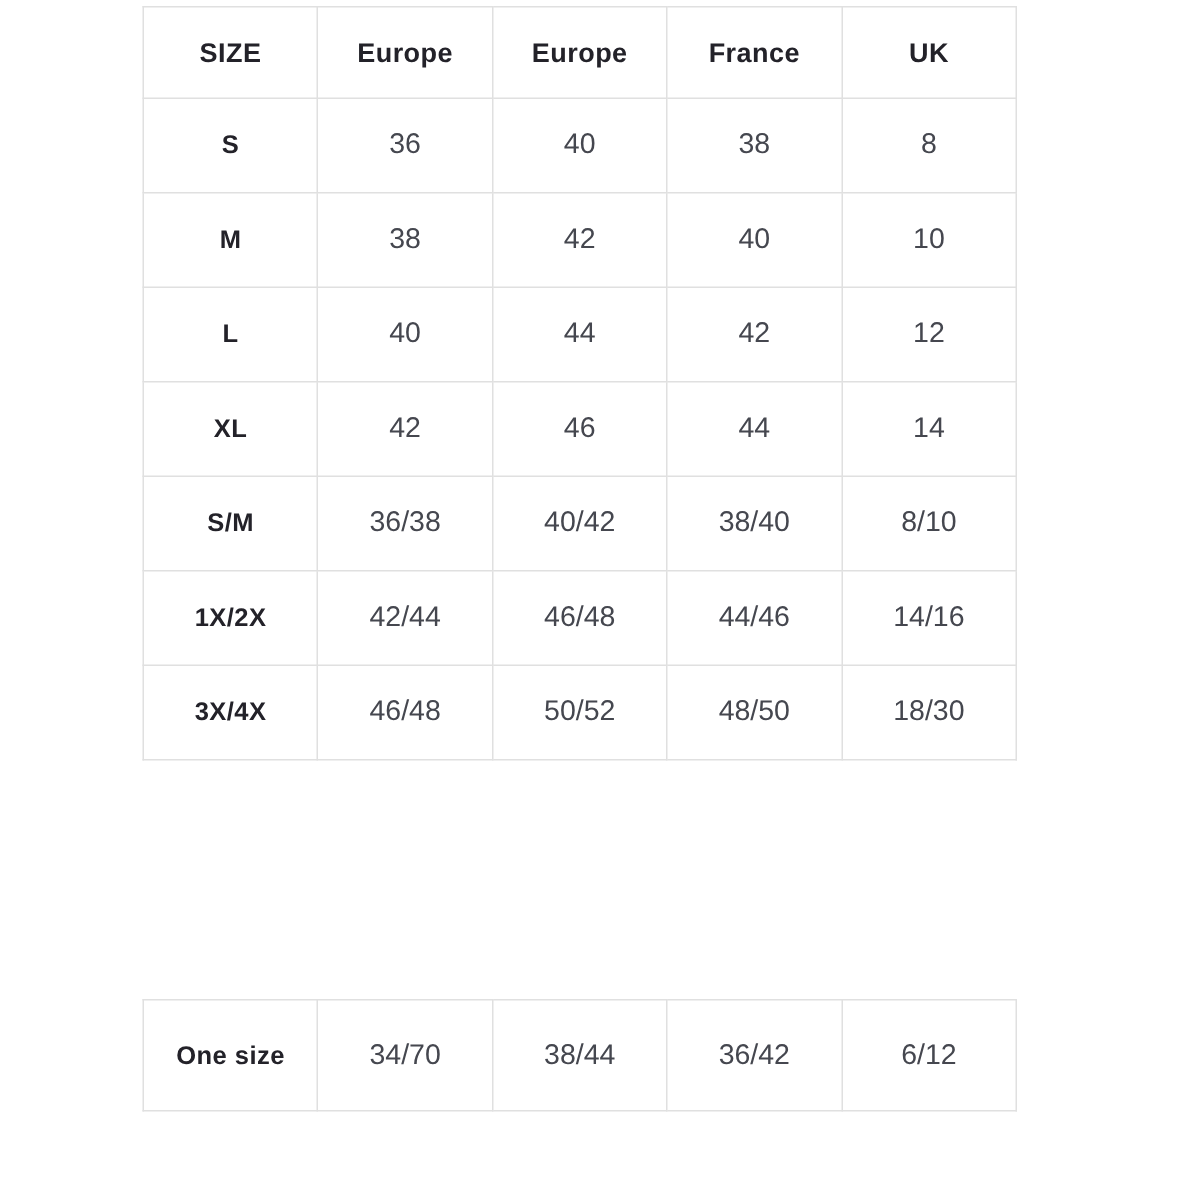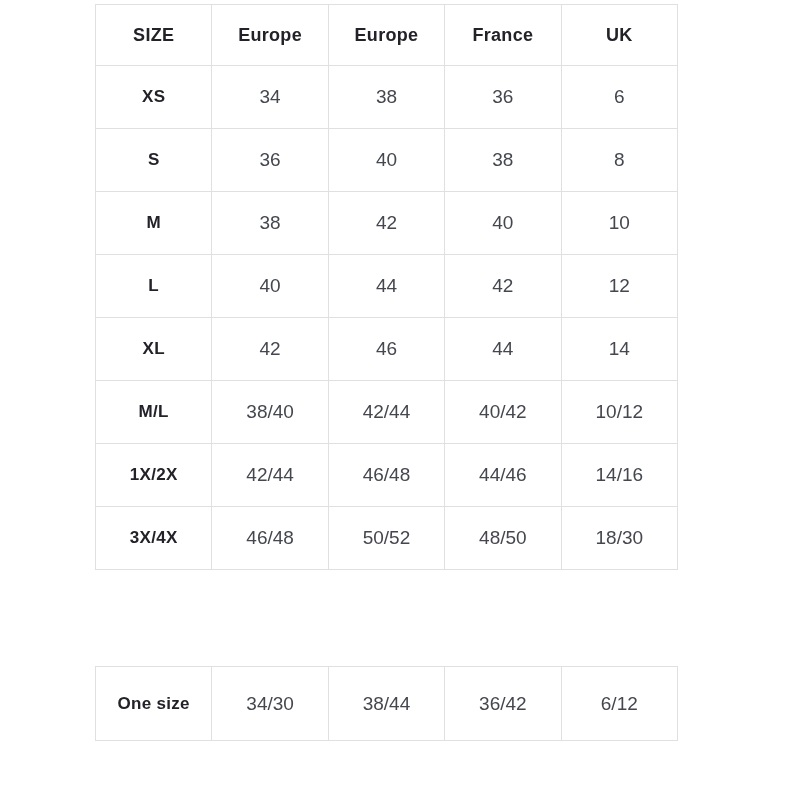--- a/index.html
+++ b/index.html
@@ -69,27 +69,20 @@
       <tr>
           <th>SIZE</th>
           <th>Europe</th>
           <th>Europe</th>
           <th>France</th>
           <th>UK</th>
         </tr>
     </thead>
     <tbody>
         <tr>
-          <th scope="row">XS</th>
-          <td>34</td>
-          <td>38</td>
-          <td>36</td>
-          <td>6</td>
-        </tr>
-        <tr>
           <th scope="row">S</th>
           <td>36</td>
           <td>40</td>
           <td>38</td>
           <td>8</td>
         </tr>
         <tr>
           <th scope="row">M</th>
           <td>38</td>
           <td>42</td>
@@ -104,25 +97,25 @@
           <td>12</td>
         </tr>
         <tr>
           <th scope="row">XL</th>
           <td>42</td>
           <td>46</td>
           <td>44</td>
           <td>14</td>
         </tr>
         <tr>
-          <th scope="row">M/L</th>
+          <th scope="row">S/M</th>
+          <td>36/38</td>
+          <td>40/42</td>
           <td>38/40</td>
-          <td>42/44</td>
-          <td>40/42</td>
-          <td>10/12</td>
+          <td>8/10</td>
         </tr>
         <tr>
           <th scope="row">1X/2X</th>
           <td>42/44</td>
           <td>46/48</td>
           <td>44/46</td>
           <td>14/16</td>
         </tr>
         <tr>
           <th scope="row">3X/4X</th>
@@ -138,21 +131,21 @@
     <colgroup>
       <col style="width:20%">
         <col style="width:20%">
         <col style="width:20%">
       <col style="width:20%">
         <col style="width:20%">
     </colgroup>
     <tbody>
         <tr>
           <th scope="row">One size</th>
-          <td>34/30</td>
+          <td>34/70</td>
           <td>38/44</td>
           <td>36/42</td>
           <td>6/12</td>
         </tr>
       </tbody>
   </table>
 
 </div>
 
 </body></html>

